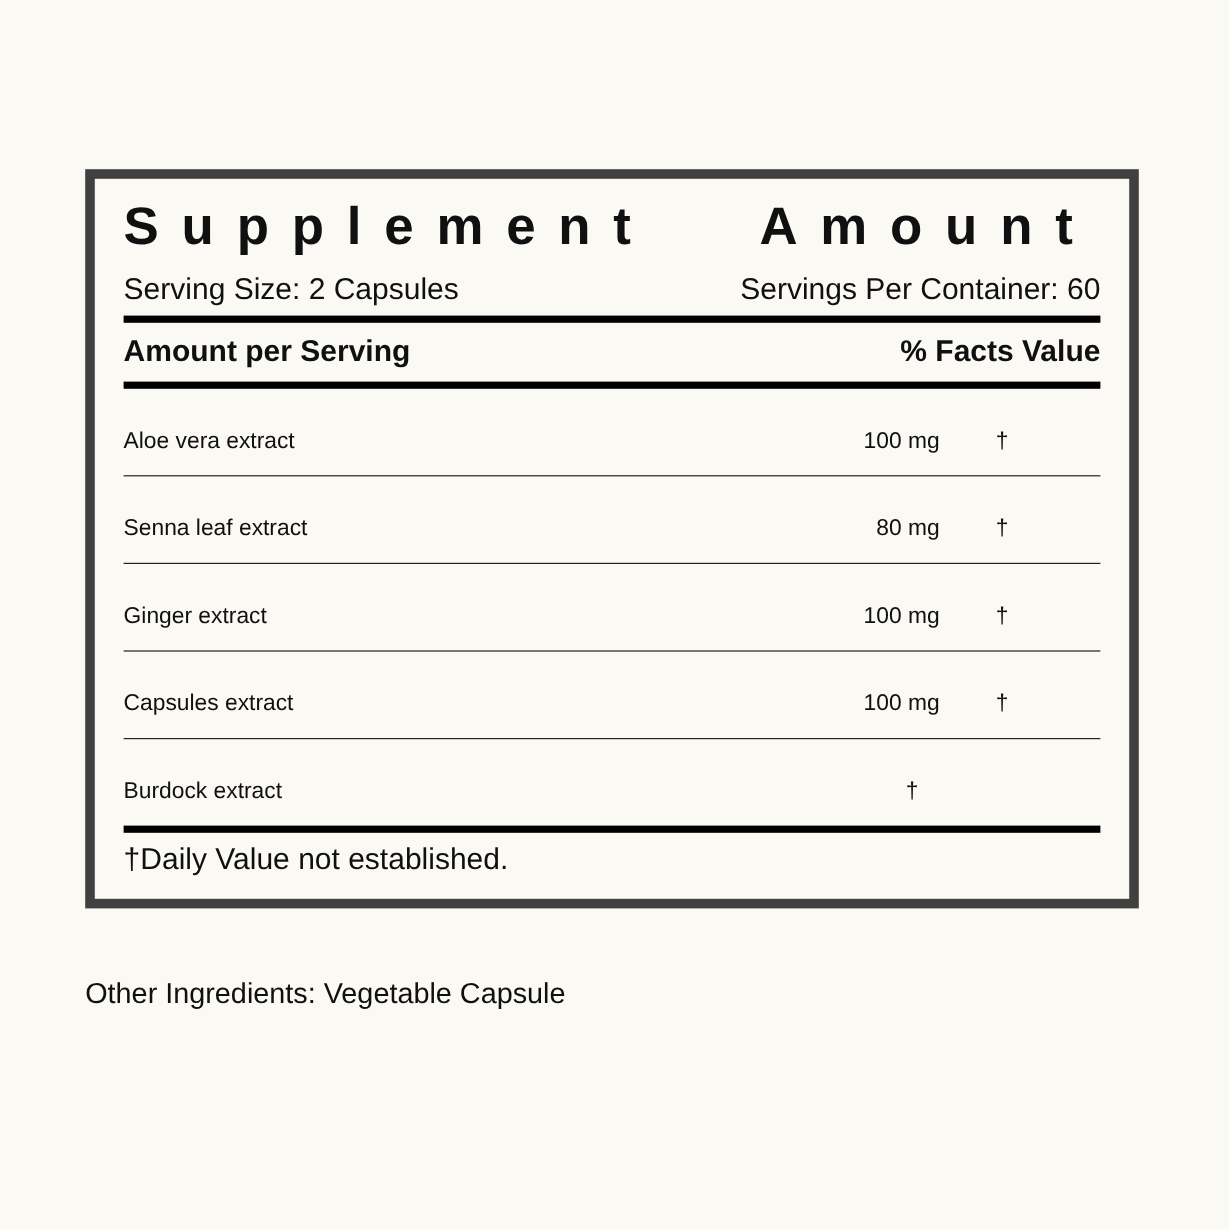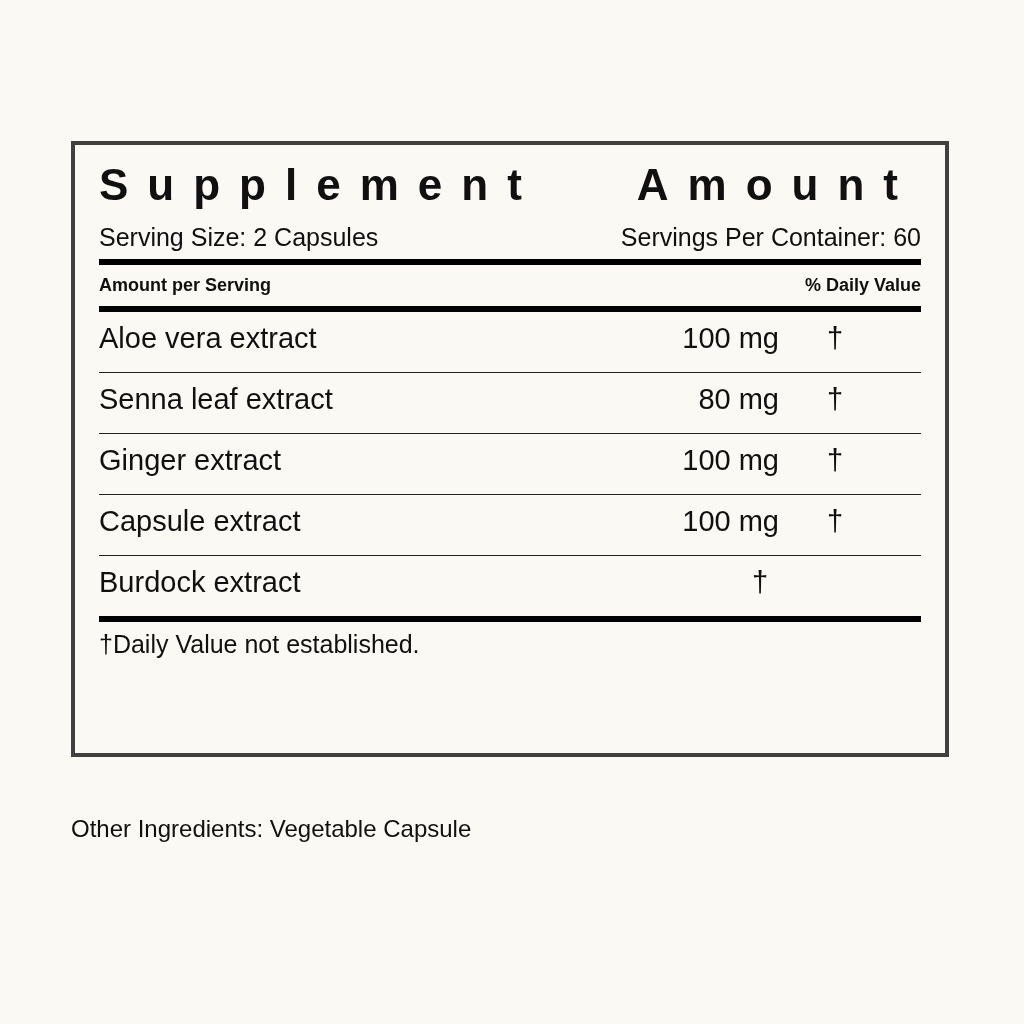--- a/index.html
+++ b/index.html
@@ -20,21 +20,21 @@
     width: 1024px;
     height: 1024px;
   }
 
   .panel {
     position: absolute;
     left: 71px;
     top: 141px;
     width: 878px;
     height: 616px;
-    border: 4px solid #404040;
+    border: 8px solid #404040;
     background: transparent;
     box-sizing: border-box;
   }
 
   .panel-inner {
     padding: 0 24px;
     box-sizing: border-box;
     height: 100%;
   }
 
@@ -67,31 +67,31 @@
     border-top: 6px solid #000;
   }
   .rule-thin {
     border-top: 1.5px solid #222;
   }
 
   .amount-row {
     display: flex;
     justify-content: space-between;
     align-items: center;
-    font-size: 18px;
+    font-size: 25px;
     font-weight: 700;
     padding-top: 10px;
     padding-bottom: 10px;
   }
 
   .ing-row {
     display: flex;
     align-items: baseline;
-    font-size: 29px;
-    padding-top: 10px;
+    font-size: 19px;
+    padding-top: 33px;
     padding-bottom: 17px;
   }
   .ing-name {
     flex: 0 0 530px;
   }
   .ing-amount {
     flex: 0 0 150px;
     text-align: right;
   }
   .ing-dv {
@@ -127,21 +127,21 @@
 
       <div class="serving-row">
         <span>Serving Size: 2 Capsules</span>
         <span>Servings Per Container: 60</span>
       </div>
 
       <div class="rule-thick"></div>
 
       <div class="amount-row">
         <span>Amount per Serving</span>
-        <span>% Daily Value</span>
+        <span>% Facts Value</span>
       </div>
 
       <div class="rule-thick"></div>
 
       <div class="ing-row">
         <span class="ing-name">Aloe vera extract</span>
         <span class="ing-amount">100 mg</span>
         <span class="ing-dv">†</span>
       </div>
       <div class="rule-thin"></div>
@@ -154,21 +154,21 @@
       <div class="rule-thin"></div>
 
       <div class="ing-row">
         <span class="ing-name">Ginger extract</span>
         <span class="ing-amount">100 mg</span>
         <span class="ing-dv">†</span>
       </div>
       <div class="rule-thin"></div>
 
       <div class="ing-row">
-        <span class="ing-name">Capsule extract</span>
+        <span class="ing-name">Capsules extract</span>
         <span class="ing-amount">100 mg</span>
         <span class="ing-dv">†</span>
       </div>
       <div class="rule-thin"></div>
 
       <div class="ing-row">
         <span class="ing-name">Burdock extract</span>
         <span class="ing-dv">†</span>
       </div>
 

